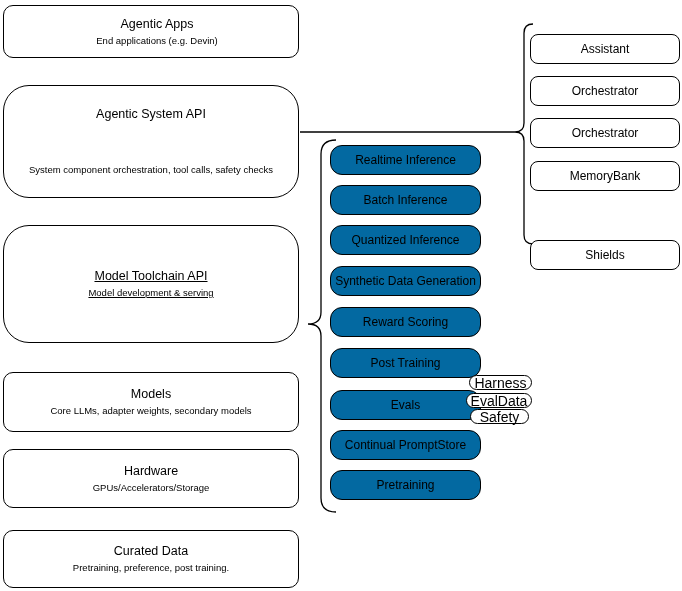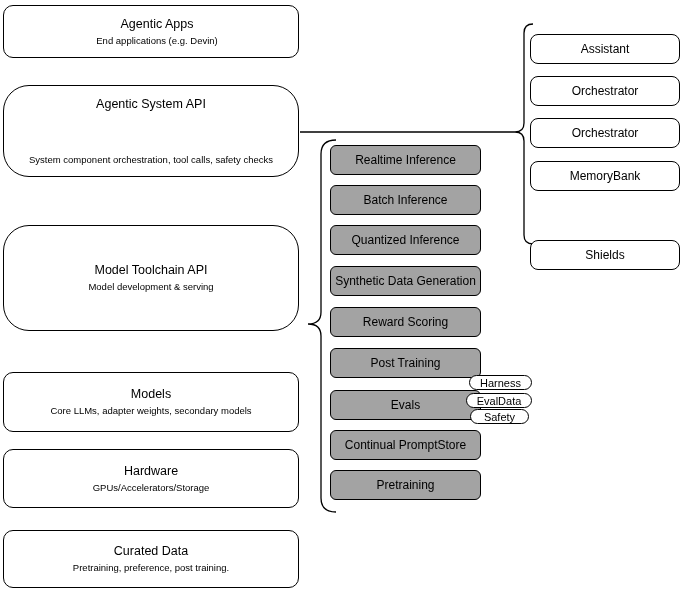--- a/index.html
+++ b/index.html
@@ -44,34 +44,34 @@
     line-height: 15px;
     white-space: nowrap;
   }
   .bigbox .subtitle {
     font-size: 9.5px;
     line-height: 12px;
     margin-top: 3px;
     white-space: nowrap;
   }
   .b1 { top: 5px;   height: 53px; padding-left: 12px; }
-  .b2 { top: 85px;  height: 92px; border-radius: 26px; gap: 39px; }
-  .b3 { top: 225px; height: 106px; border-radius: 26px; }
+  .b2 { top: 85px;  height: 113px; border-radius: 26px; gap: 39px; }
+  .b3 { top: 225px; height: 118px; border-radius: 26px; text-decoration: underline; }
   .b4 { top: 372px; height: 60px; }
   .b5 { top: 449px; height: 59px; }
   .b6 { top: 530px; height: 58px; }
   
   .svcbox {
     position: absolute;
     left: 330px;
     width: 151px;
     height: 30px;
-    background: #a3a3a3;
-    border: 1px solid #000000;
-    border-radius: 6px;
+    background: #0369a1;
+    border: 1px solid #000000;
+    border-radius: 12px;
     display: flex;
     align-items: center;
     justify-content: center;
     font-size: 12px;
     white-space: nowrap;
     box-sizing: border-box;
   }
   .m1 { top: 145px; }
   .m2 { top: 185px; }
   .m3 { top: 225px; }
@@ -84,21 +84,21 @@
   
   .pill {
     position: absolute;
     height: 15px;
     background: #ffffff;
     border: 1px solid #000000;
     border-radius: 8px;
     display: flex;
     align-items: center;
     justify-content: center;
-    font-size: 11px;
+    font-size: 14px;
     white-space: nowrap;
     box-sizing: border-box;
     z-index: 3;
   }
   .p1 { left: 469px; top: 375px; width: 63px; }
   .p2 { left: 466px; top: 393px; width: 66px; }
   .p3 { left: 470px; top: 409px; width: 59px; }
   
   .compbox {
     position: absolute;

